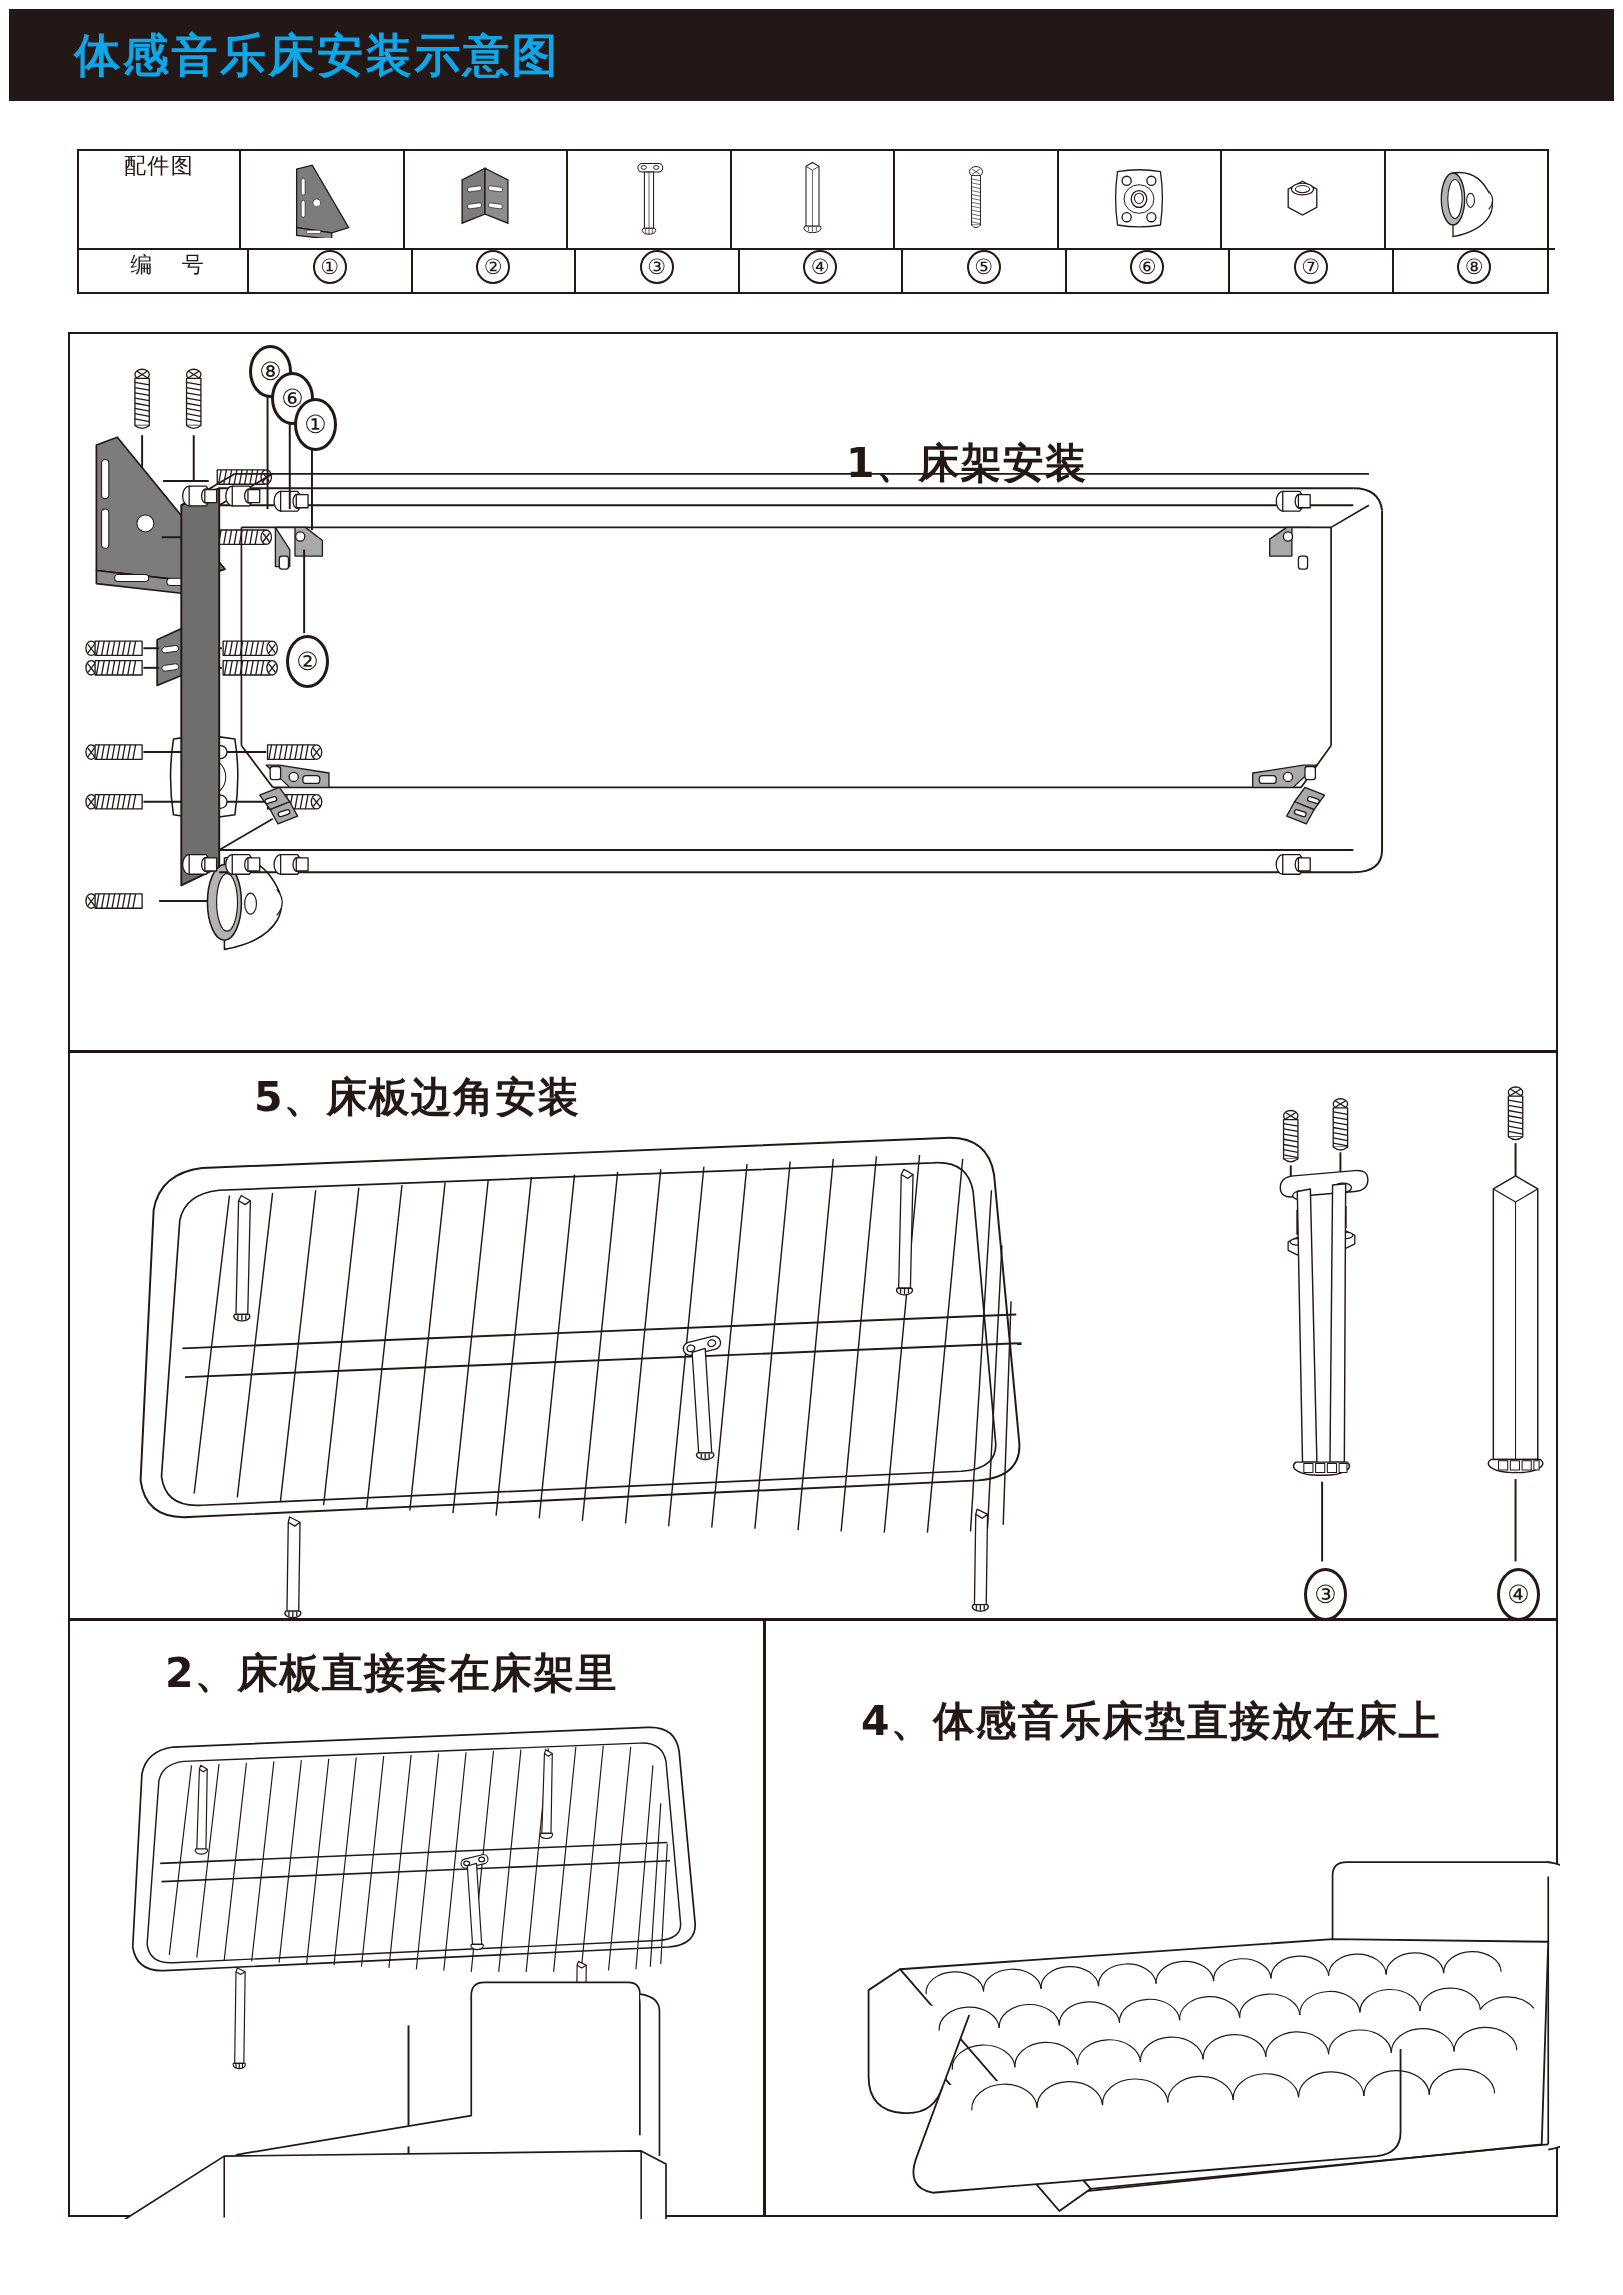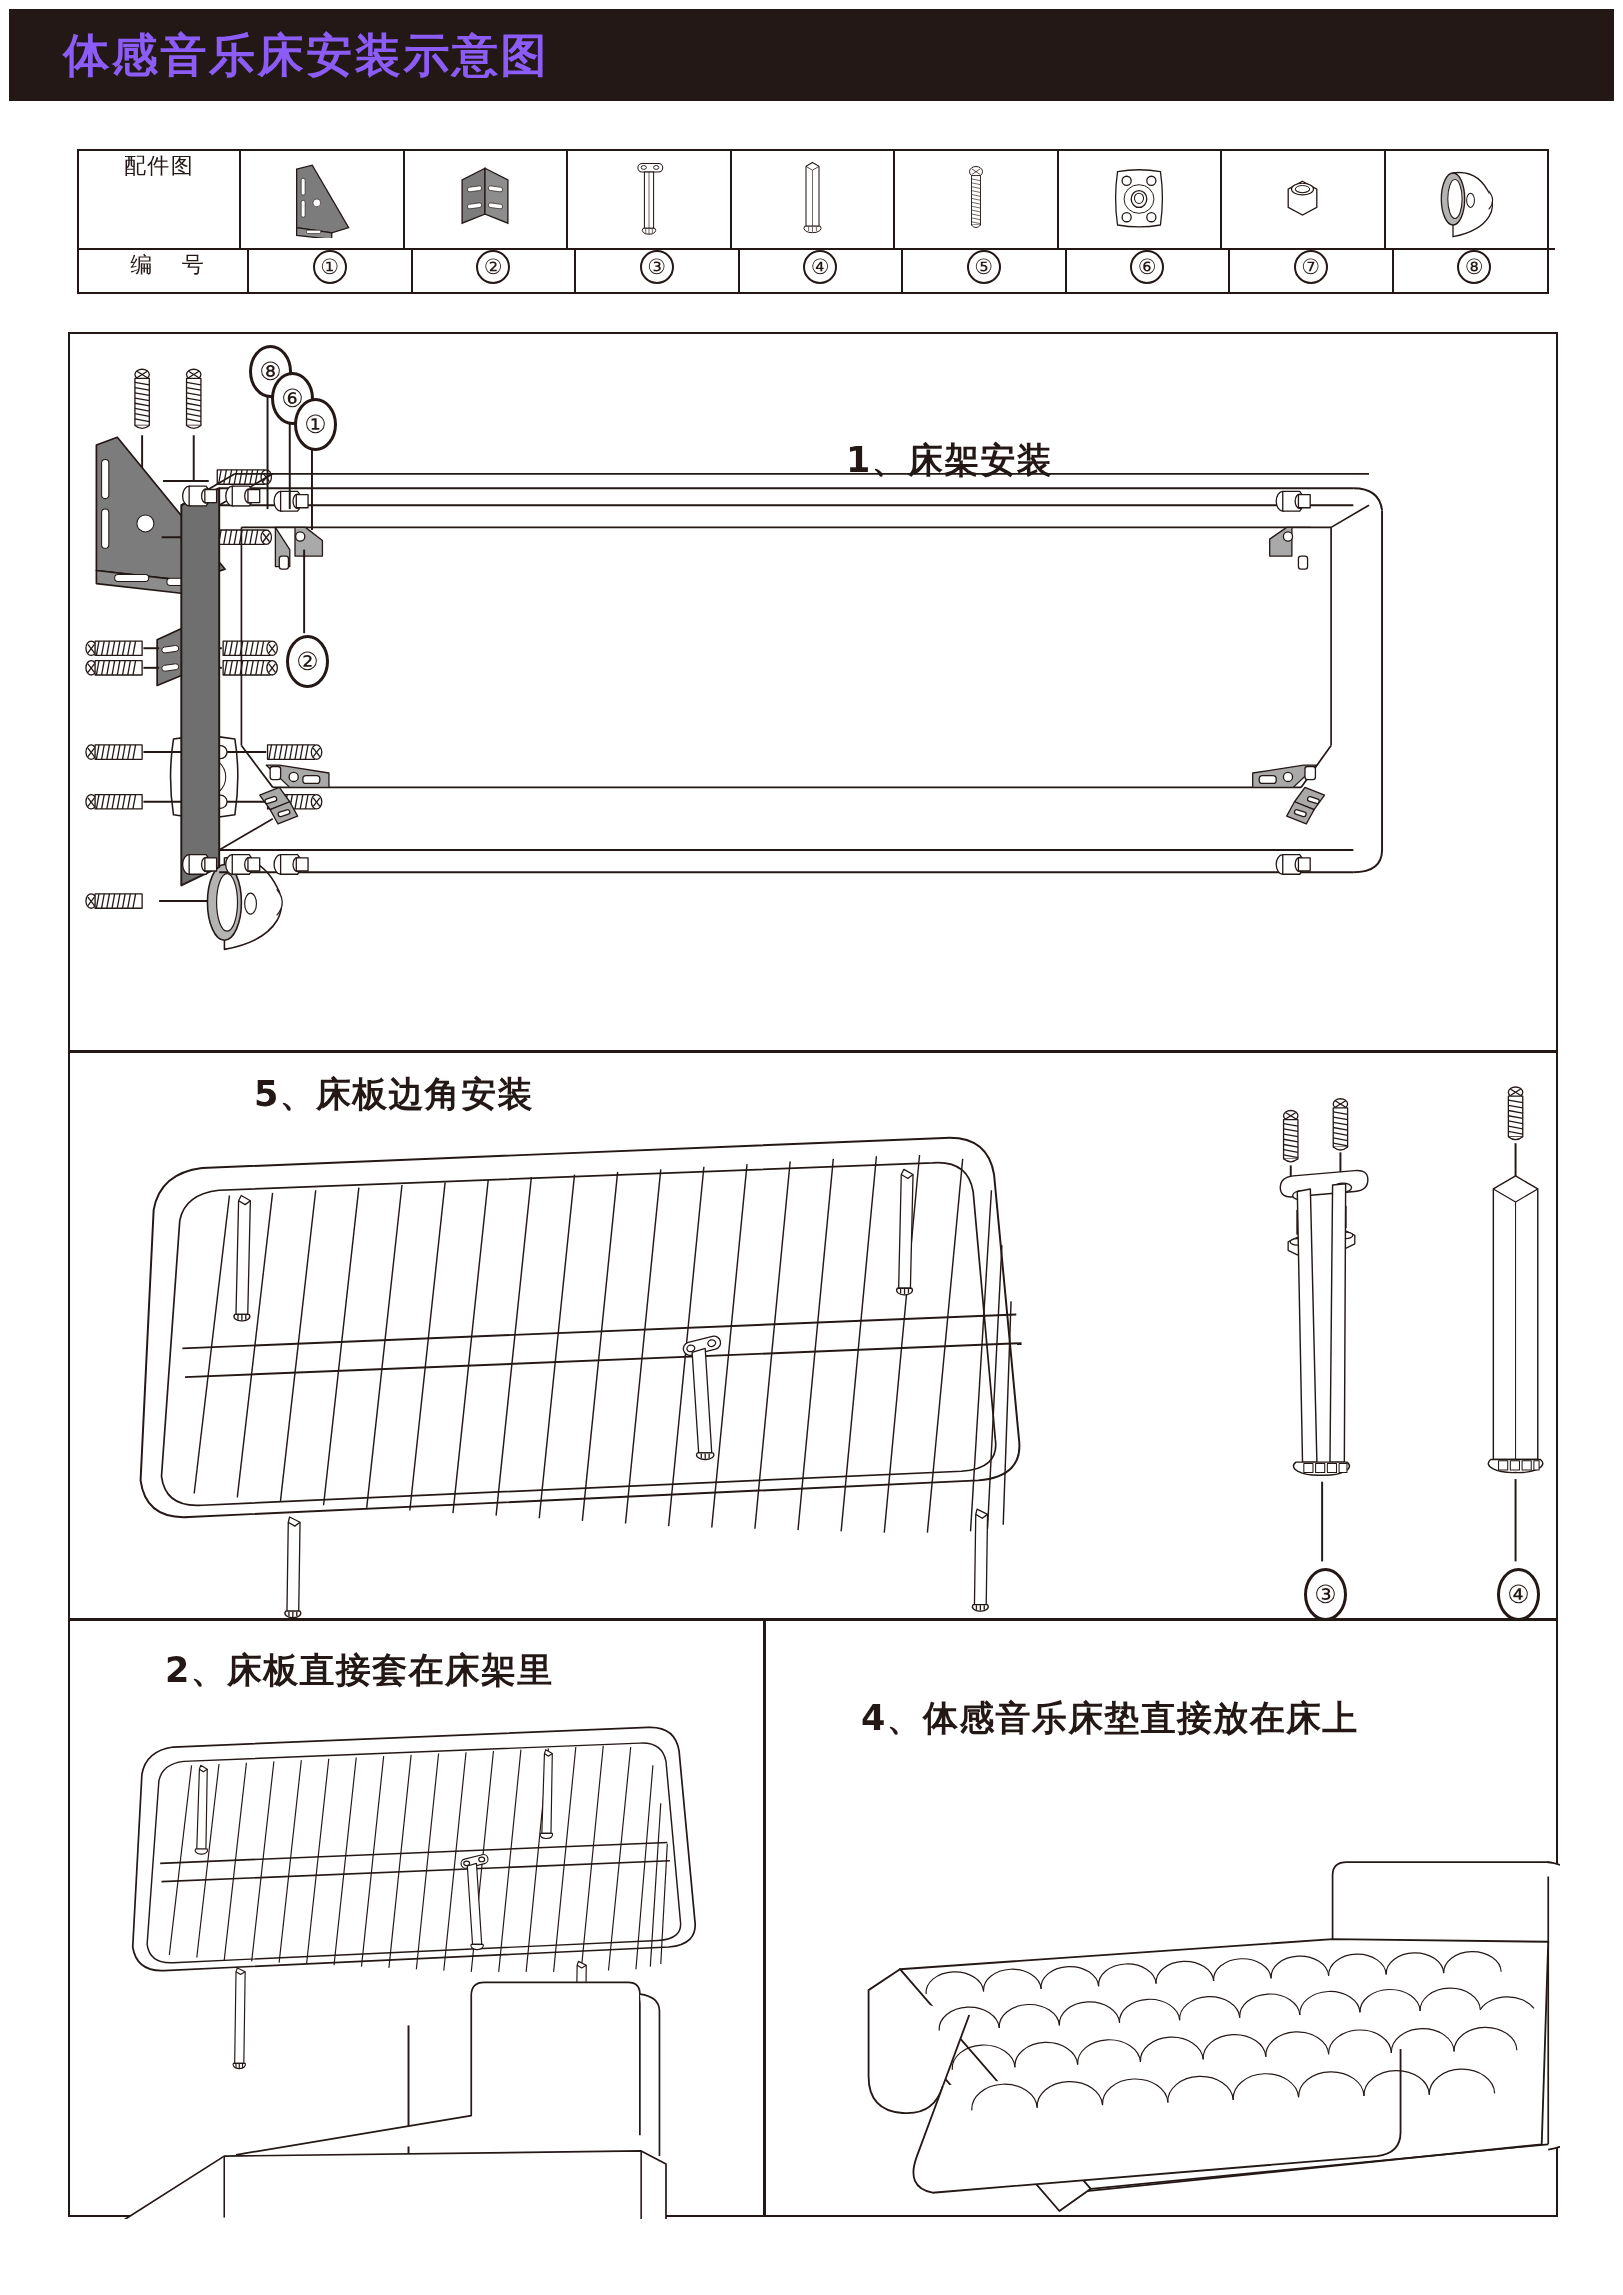--- a/index.html
+++ b/index.html
@@ -10,22 +10,22 @@
     -webkit-font-smoothing:antialiased;
   }
   .page{position:relative;width:1624px;height:2295px;background:#fff;overflow:hidden;}
 
   
   .header-bar{
     position:absolute;left:9.2px;top:9.2px;width:1605px;height:92px;
     background:#231815;
   }
   .header-title{
-    position:absolute;left:54px;top:50%;transform:translateY(-50%);
-    color:#8b5cf6;font-size:46px;font-weight:bold;letter-spacing:2.6px;
+    position:absolute;left:65px;top:50%;transform:translateY(-50%);
+    color:#0ea5e9;font-size:46px;font-weight:bold;letter-spacing:2.6px;
     font-family:"DejaVu Sans","Liberation Sans",sans-serif;
     white-space:nowrap;line-height:1;
   }
 
   
   .parts-table{
     position:absolute;left:77px;top:149px;width:1472px;height:145px;
     border:2.6px solid #231815;box-sizing:border-box;
     display:flex;flex-direction:column;
   }
@@ -53,21 +53,21 @@
 
   
   .diagram-frame{
     position:absolute;left:68px;top:332px;width:1490px;height:1885px;
     border:2.6px solid #231815;box-sizing:border-box;
   }
   .hdivider{position:absolute;left:0;width:100%;height:2.6px;background:#231815;}
   .vdivider{position:absolute;width:2.6px;background:#231815;}
 
   .step-title{
-    position:absolute;font-size:35px;font-weight:bold;white-space:nowrap;
+    position:absolute;font-size:41px;font-weight:bold;white-space:nowrap;
     color:#231815;letter-spacing:1.3px;line-height:1;
     font-family:"DejaVu Sans","Liberation Sans",sans-serif;
   }
 
   .svg-layer{position:absolute;left:0;top:0;width:100%;height:100%;pointer-events:none;}
   .svg-layer svg{position:absolute;left:0;top:0;}
 
   .callout{
     position:absolute;width:37px;height:47px;
     border:3.3px solid #231815;border-radius:50%;

